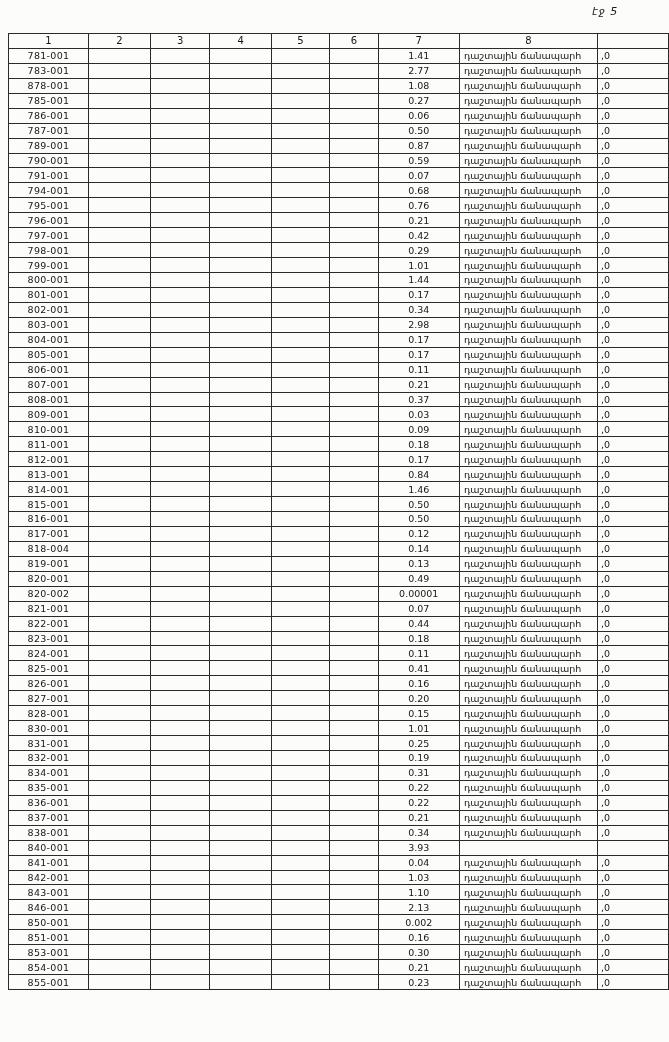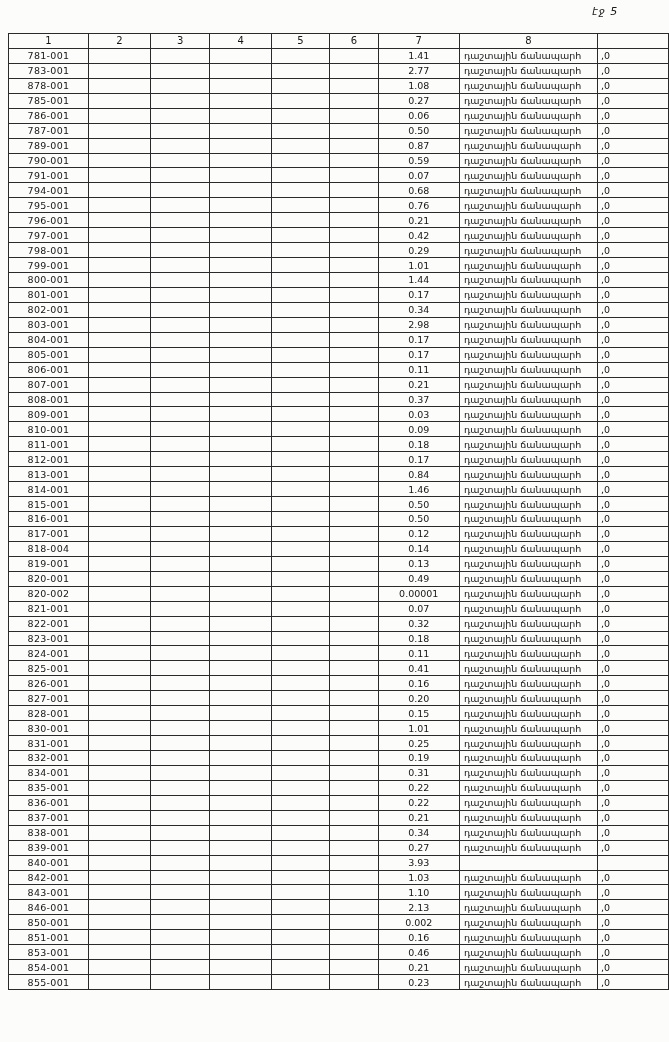--- a/index.html
+++ b/index.html
@@ -495,21 +495,21 @@
         <td class="c8">դաշտային ճանապարհ</td>
         <td class="c9">,0</td>
       </tr>
       <tr>
         <td class="c1">822-001</td>
         <td class="c2"></td>
         <td class="c3"></td>
         <td class="c4"></td>
         <td class="c5"></td>
         <td class="c6"></td>
-        <td class="c7">0.32</td>
+        <td class="c7">0.44</td>
         <td class="c8">դաշտային ճանապարհ</td>
         <td class="c9">,0</td>
       </tr>
       <tr>
         <td class="c1">823-001</td>
         <td class="c2"></td>
         <td class="c3"></td>
         <td class="c4"></td>
         <td class="c5"></td>
         <td class="c6"></td>
@@ -650,46 +650,46 @@
         <td class="c9">,0</td>
       </tr>
       <tr>
         <td class="c1">838-001</td>
         <td class="c2"></td>
         <td class="c3"></td>
         <td class="c4"></td>
         <td class="c5"></td>
         <td class="c6"></td>
         <td class="c7">0.34</td>
-        <td class="c8">դաշտային ճանապարհ</td>
-        <td class="c9">,0</td>
-      </tr>
-      <tr>
-        <td class="c1">839-001</td>
-        <td class="c2"></td>
-        <td class="c3"></td>
-        <td class="c4"></td>
-        <td class="c5"></td>
-        <td class="c6"></td>
-        <td class="c7">0.27</td>
         <td class="c8">դաշտային ճանապարհ</td>
         <td class="c9">,0</td>
       </tr>
       <tr>
         <td class="c1">840-001</td>
         <td class="c2"></td>
         <td class="c3"></td>
         <td class="c4"></td>
         <td class="c5"></td>
         <td class="c6"></td>
         <td class="c7">3.93</td>
         <td class="c8"></td>
         <td class="c9"></td>
       </tr>
       <tr>
+        <td class="c1">841-001</td>
+        <td class="c2"></td>
+        <td class="c3"></td>
+        <td class="c4"></td>
+        <td class="c5"></td>
+        <td class="c6"></td>
+        <td class="c7">0.04</td>
+        <td class="c8">դաշտային ճանապարհ</td>
+        <td class="c9">,0</td>
+      </tr>
+      <tr>
         <td class="c1">842-001</td>
         <td class="c2"></td>
         <td class="c3"></td>
         <td class="c4"></td>
         <td class="c5"></td>
         <td class="c6"></td>
         <td class="c7">1.03</td>
         <td class="c8">դաշտային ճանապարհ</td>
         <td class="c9">,0</td>
       </tr>
@@ -737,21 +737,21 @@
         <td class="c8">դաշտային ճանապարհ</td>
         <td class="c9">,0</td>
       </tr>
       <tr>
         <td class="c1">853-001</td>
         <td class="c2"></td>
         <td class="c3"></td>
         <td class="c4"></td>
         <td class="c5"></td>
         <td class="c6"></td>
-        <td class="c7">0.46</td>
+        <td class="c7">0.30</td>
         <td class="c8">դաշտային ճանապարհ</td>
         <td class="c9">,0</td>
       </tr>
       <tr>
         <td class="c1">854-001</td>
         <td class="c2"></td>
         <td class="c3"></td>
         <td class="c4"></td>
         <td class="c5"></td>
         <td class="c6"></td>

